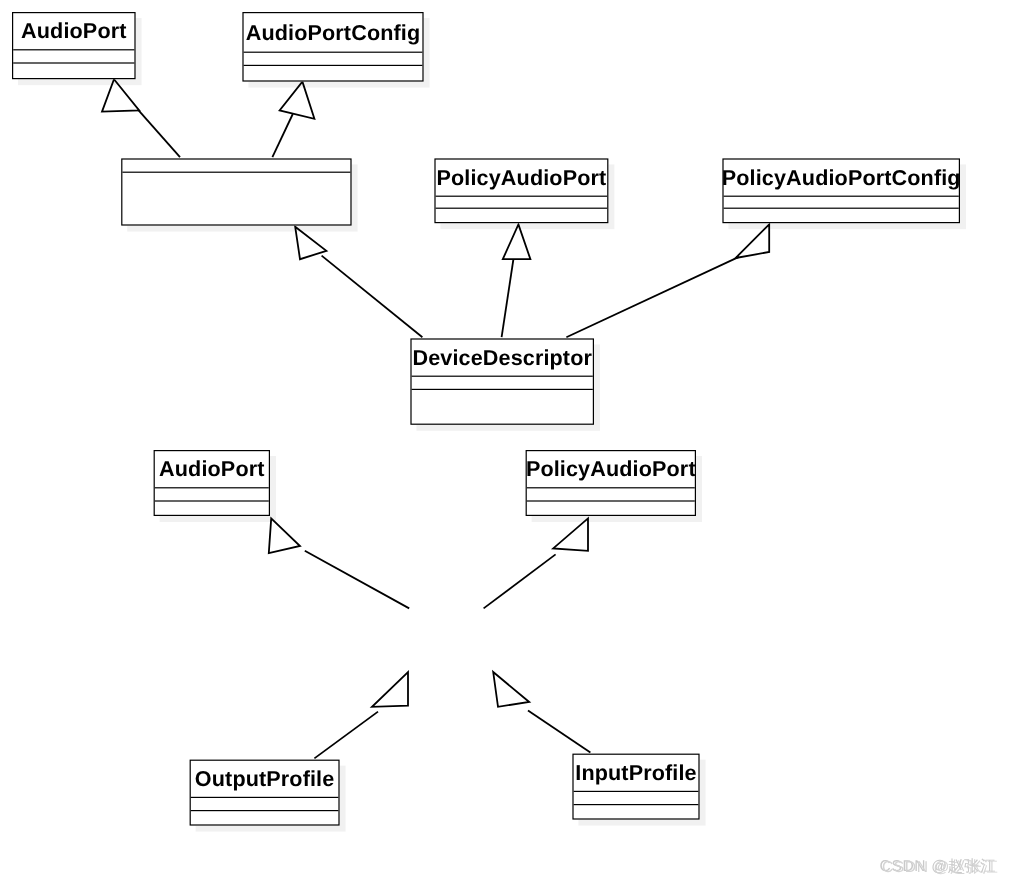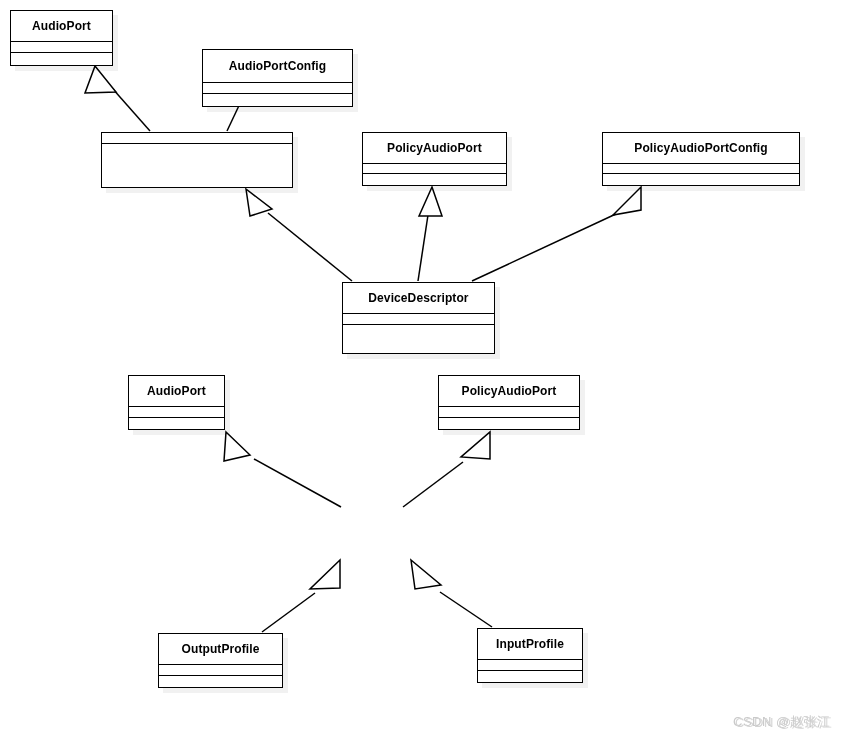--- a/index.html
+++ b/index.html
@@ -34,21 +34,21 @@
     display: flex;
     flex-direction: column;
   }
   .uml-title {
     box-sizing: border-box;
     border-bottom: 1.6px solid #000000;
     display: flex;
     align-items: center;
     justify-content: center;
     font-weight: bold;
-    font-size: 12px;
+    font-size: 18px;
     color: #000000;
     letter-spacing: 0.1px;
     white-space: nowrap;
     padding: 0 9px;
   }
   .uml-attrs {
     box-sizing: border-box;
     border-bottom: 1.6px solid #000000;
     flex: 0 0 auto;
   }
@@ -123,21 +123,21 @@
       <polygon points="411,560 415,589 441,585" fill="#ffffff" stroke="#000" stroke-width="1.5"></polygon>
     </g>
   </svg>
 
   <div class="uml-class" style="left:10px; top:10px; width:103px; height:56px;">
     <div class="uml-title" style="height:31px;">AudioPort</div>
     <div class="uml-attrs" style="height:11px;"></div>
     <div class="uml-ops"></div>
   </div>
 
-  <div class="uml-class" style="left:202px; top:10px; width:151px; height:58px;margin-top:39px;">
+  <div class="uml-class" style="left:202px; top:10px; width:151px; height:58px;">
     <div class="uml-title" style="height:33px;">AudioPortConfig</div>
     <div class="uml-attrs" style="height:11px;"></div>
     <div class="uml-ops"></div>
   </div>
 
   <div class="uml-class" style="left:101px; top:132px; width:192px; height:56px;">
     <div class="uml-attrs" style="height:11px;"></div>
     <div class="uml-ops"></div>
   </div>
 

